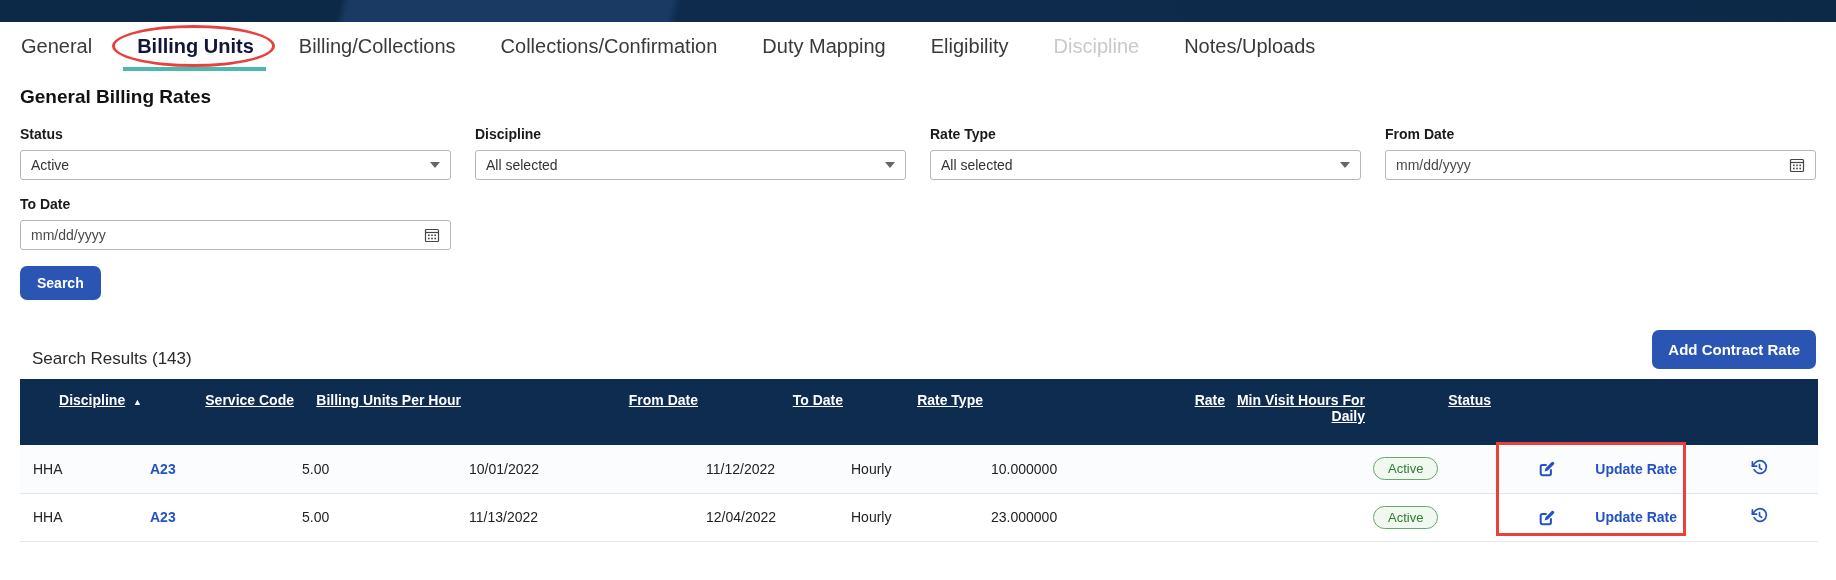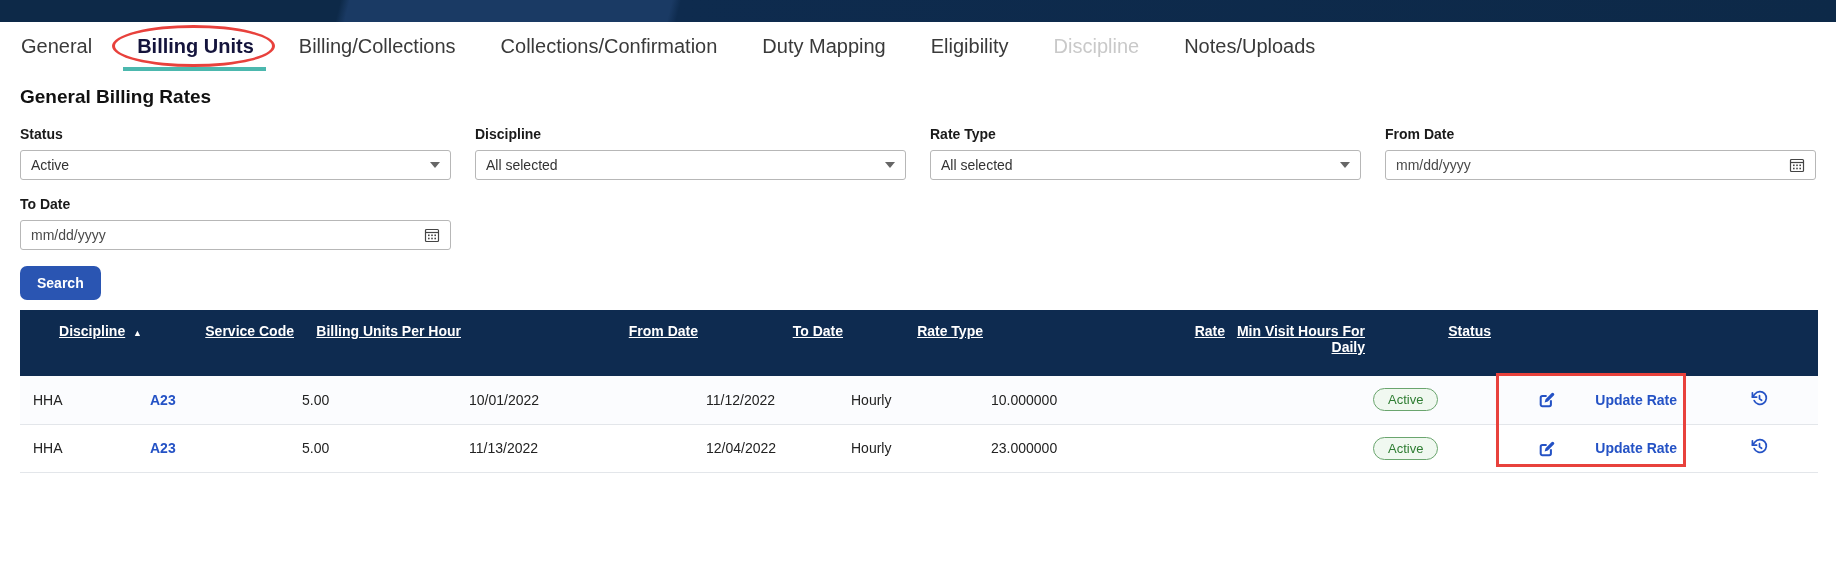--- a/index.html
+++ b/index.html
@@ -148,20 +148,24 @@
               <rect x="7.2" y="10.7" width="1.6" height="1.6" fill="#444"></rect>
               <rect x="10.4" y="10.7" width="1.6" height="1.6" fill="#444"></rect>
             </svg>
         </span>
       </div>
     </div>
   </div>
 
   <button class="btn search-btn">Search</button>
 
+  <div class="results-head">
+    <div class="results-title">Search Results (143)</div>
+    <button class="btn add-btn">Add Contract Rate</button>
+  </div>
 
   <div class="table-wrap">
     <table>
       <colgroup>
         <col style="width:130px">
           <col style="width:152px">
           <col style="width:167px">
         <col style="width:237px">
           <col style="width:145px">
           <col style="width:140px">

